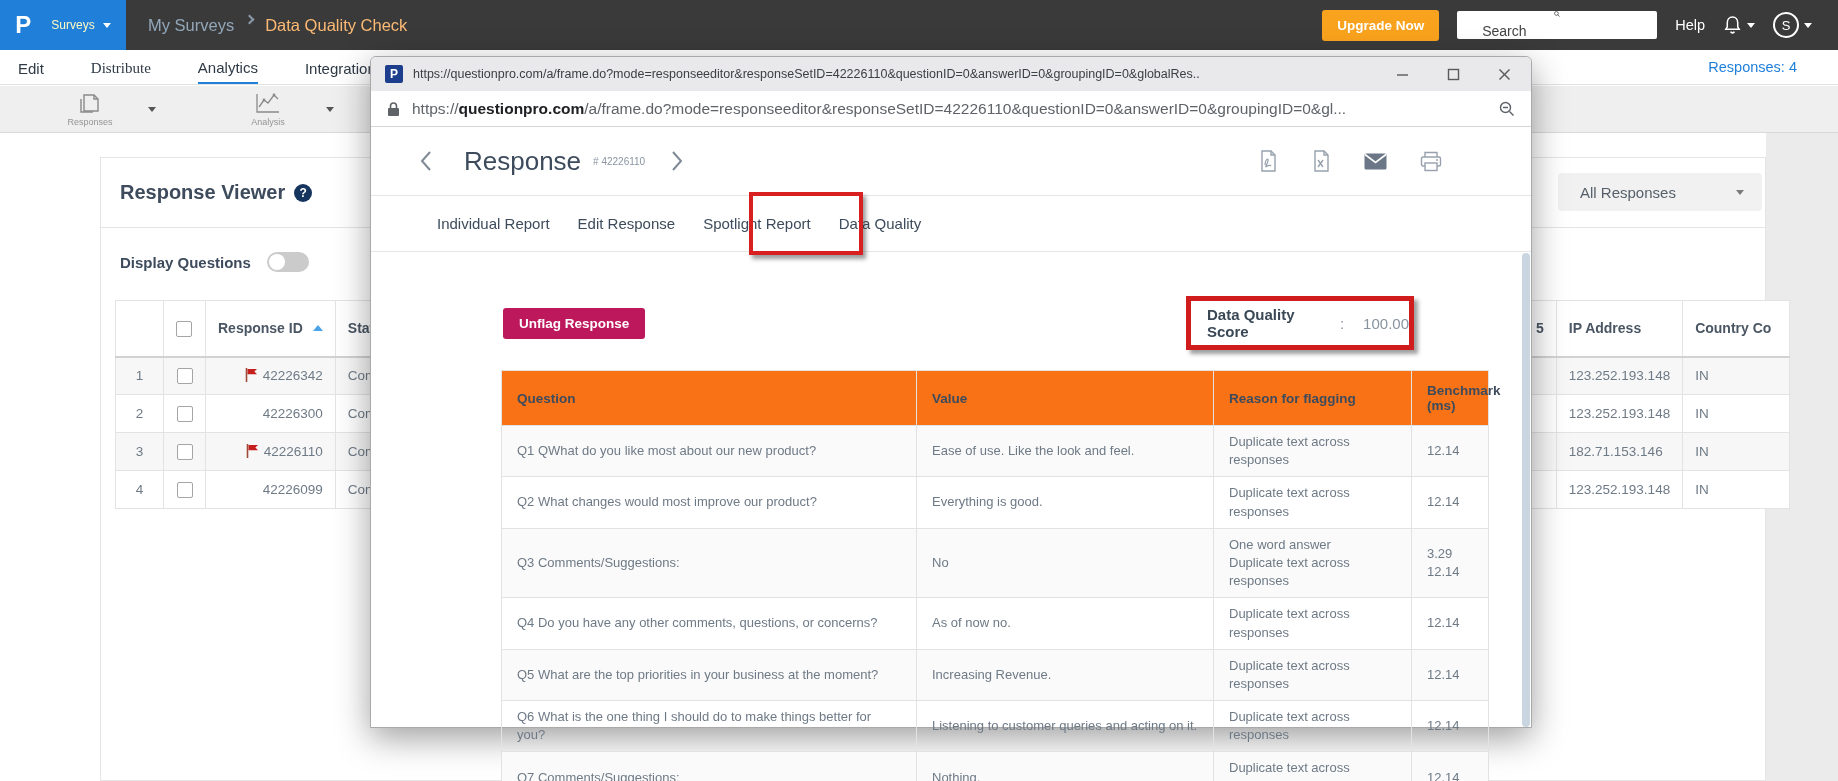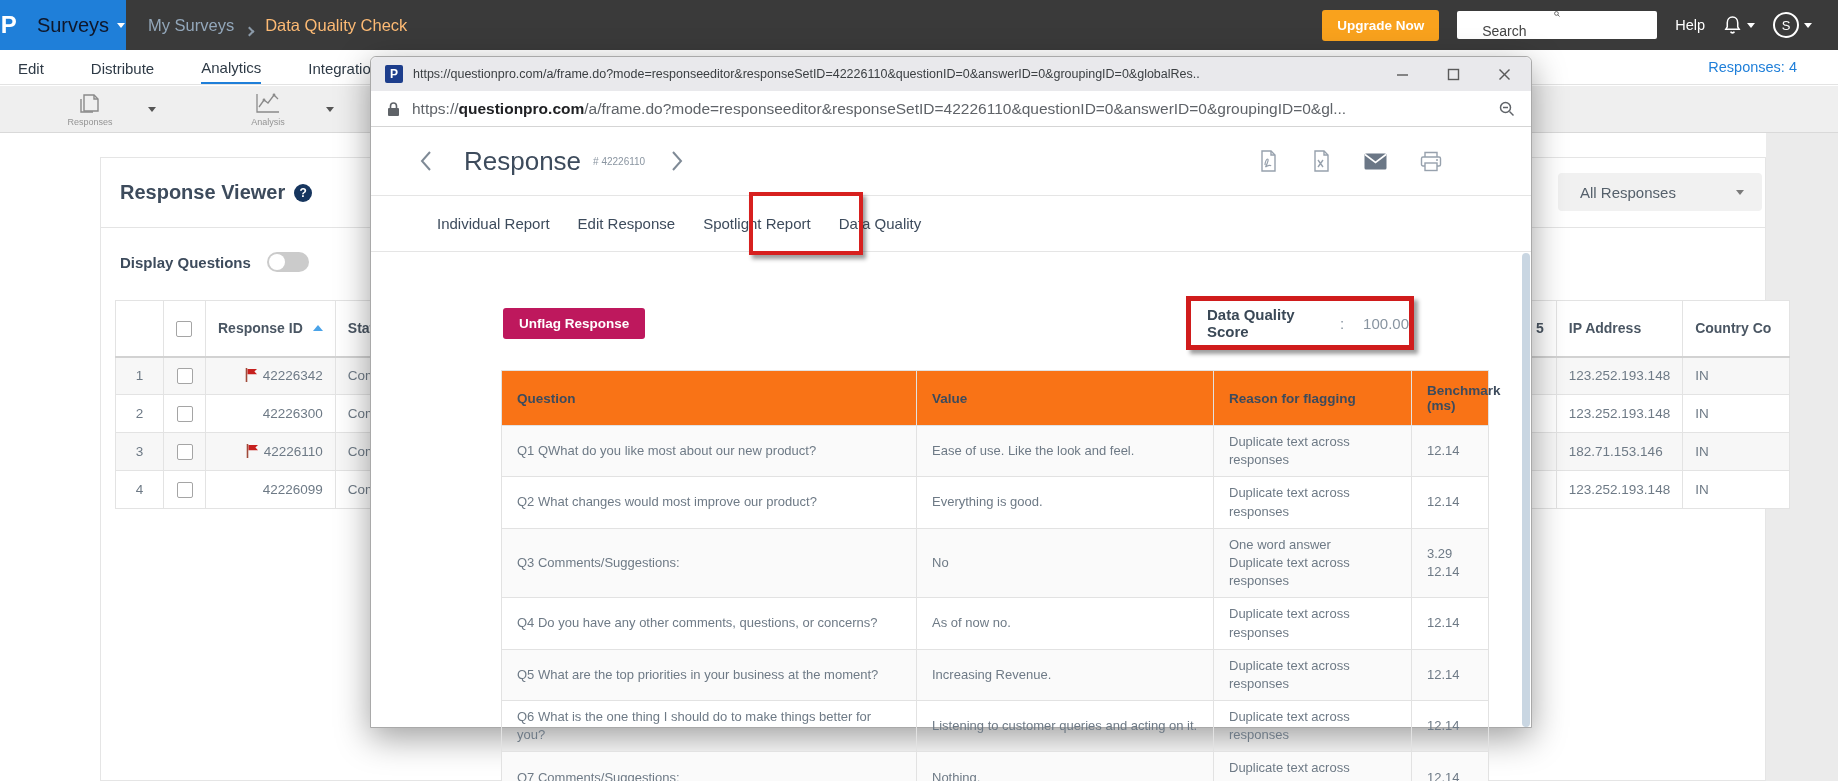--- a/index.html
+++ b/index.html
@@ -3,40 +3,40 @@
 <meta charset="utf-8">
 <style>
   * { margin:0; padding:0; box-sizing:border-box; }
   body { font-family:"Liberation Sans","DejaVu Sans",sans-serif; background:#fff; }
   .screen { position:relative; width:1838px; height:781px; overflow:hidden; background:#fff; }
 
   
   .navbar { position:absolute; left:0; top:0; width:1838px; height:50px; background:#3a3a3a; display:flex; align-items:center; z-index:10; }
   .logo-block { width:126px; height:50px; background:#1f7fd9; display:flex; align-items:center; justify-content:center; gap:8px; cursor:pointer; }
   .logo-p { color:#fff; font-size:24px; font-weight:800; line-height:1; }
-  .product-label { color:#0f172a; font-size:20px;margin-left:12px; }
+  .product-label { color:#fef9c3; font-size:12px;margin-left:12px; }
   .caret { width:0; height:0; border-left:4px solid transparent; border-right:4px solid transparent; border-top:5px solid currentColor; display:inline-block; }
   .caret.white { color:#fff; }
-  .breadcrumb { display:flex; align-items:flex-end; margin-left:22px; gap:12px; }
+  .breadcrumb { display:flex; align-items:flex-start; margin-left:22px; gap:12px; }
   .crumb-parent { color:#93a7ba; font-size:16.5px; }
   .crumb-sep { width:7px; height:7px; border-right:2px solid #8b9aa8; border-top:2px solid #8b9aa8; transform:rotate(45deg); display:inline-block; }
   .crumb-current { color:#fdba74; font-size:16.5px; }
   .nav-right { margin-left:auto; display:flex; align-items:center; gap:18px; padding-right:26px; }
   .upgrade-btn { background:#f9a21d; color:#fff; font-size:13.5px; font-weight:700; border:none; border-radius:3px; padding:8px 15px; cursor:pointer; }
   .search-box { background:#fff; border-radius:2px; width:200px; height:28px; display:flex; align-items:center; padding:0 8px; gap:6px;flex-direction:column; }
   .search-box input { border:none; outline:none; font-size:14px; color:#333; width:150px; font-family:inherit; background:transparent; }
   .search-box input::placeholder { color:#444; opacity:1; }
   .help-label { color:#fff; font-size:14.5px; cursor:pointer; }
   .bell-wrap, .avatar-wrap { display:flex; align-items:center; gap:5px; color:#fff; cursor:pointer; }
   .avatar-circle { width:26px; height:26px; border:2px solid #fff; border-radius:50%; color:#fff; font-size:13px; display:flex; align-items:center; justify-content:center; }
 
   
   .nav2 { position:absolute; left:0; top:50px; width:1838px; height:35px; background:#fff; border-bottom:1px solid #e3e3e3; display:flex; align-items:center; z-index:3; }
   .nav2-item { font-size:15px; color:#2e3a46; margin-left:0; padding:8px 0 6px 0; cursor:pointer; }
-  .n2-1 { margin-left:18px; } .n2-2 { margin-left:47px; } .n2-3 { margin-left:47px; } .n2-4 { margin-left:47px; }
+  .n2-1 { margin-left:18px; } .n2-2 { margin-left:47px;font-family:Liberation Serif, serif; } .n2-3 { margin-left:47px; } .n2-4 { margin-left:47px; }
   .nav2-item.active { border-bottom:2px solid #1f7fd9; }
   .responses-count { position:absolute; right:41px; top:9px; color:#1f7fd9; font-size:14.5px; }
 
   
   .toolbar { position:absolute; left:0; top:86px; width:1838px; height:47px; background:#efefef; border-bottom:1px solid #d9d9d9; display:flex; z-index:3; }
   .tool-group { display:flex; align-items:center; cursor:pointer; }
   .tg-1 { margin-left:50px; } .tg-2 { margin-left:72px; }
   .tool-icon-stack { display:flex; flex-direction:column; align-items:center; width:80px; }
   .tool-label { font-size:9px; color:#949494; margin-top:2px; }
   .tool-caret { color:#555; margin-left:18px; }

